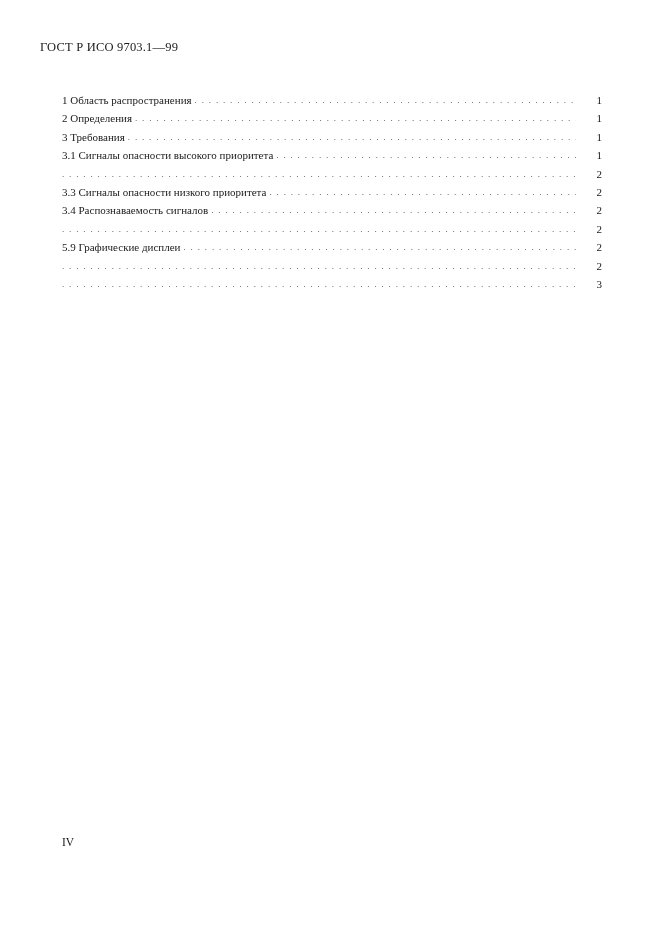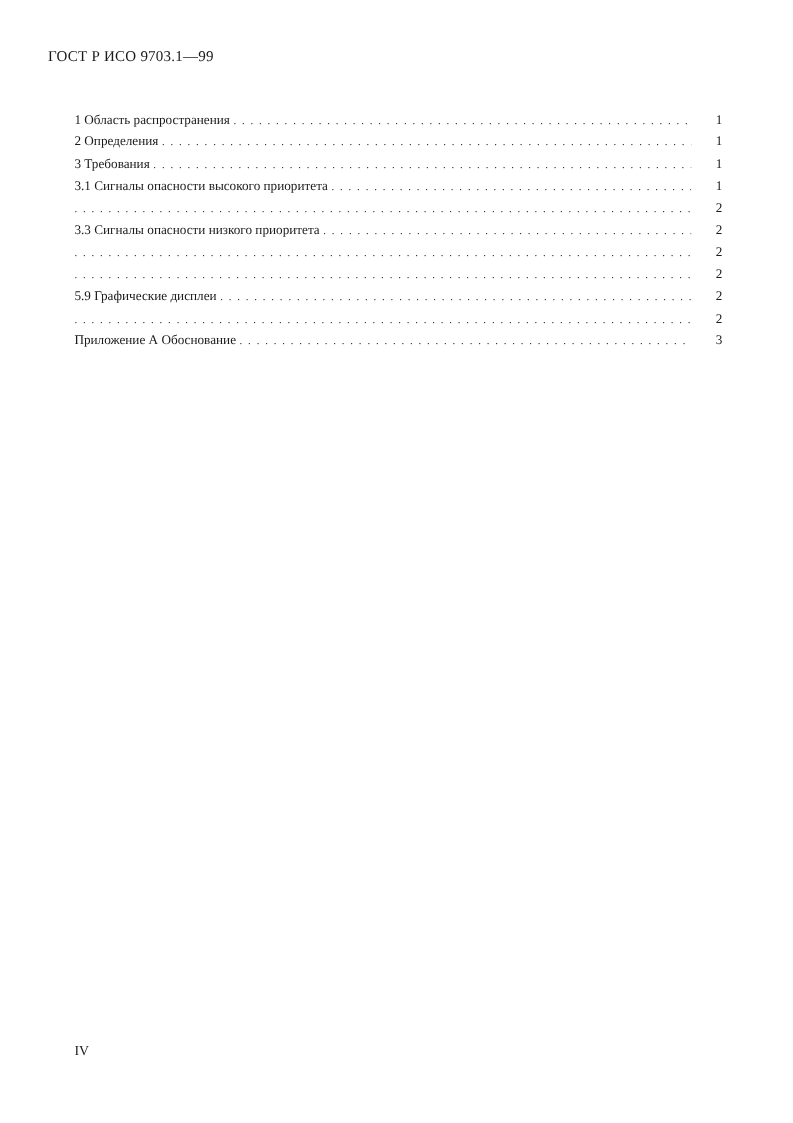--- a/index.html
+++ b/index.html
@@ -27,21 +27,21 @@
     }
     .toc-dots::before {
       content: ". . . . . . . . . . . . . . . . . . . . . . . . . . . . . . . . . . . . . . . . . . . . . . . . . . . . . . . . . . . . . . . . . . . . . . . . . . . . . . . . . . . . . . . .";
       letter-spacing: 0;
       word-spacing: 2.6px;
     }
     .toc-page {
       flex: 0 0 22px; text-align: right; padding-left: 4px;
     }
     .footer-page {
-      position: absolute; left: 62px; top: 870px;
+      position: absolute; left: 62px; top: 836px;
       font-size: 11.5px;
     }
   </style>
 </head>
 <body>
 
 <div class="header">
   <span>ГОСТ Р ИСО 9703.1—99</span>
 </div>
 
@@ -69,38 +69,38 @@
   <div class="toc-row">
     <span class="toc-dots"></span>
     <span class="toc-page">2</span>
   </div>
   <div class="toc-row">
     <span class="toc-title">3.3 Сигналы опасности низкого приоритета</span>
     <span class="toc-dots"></span>
     <span class="toc-page">2</span>
   </div>
   <div class="toc-row">
+    <span class="toc-title">3.4 Распознаваемость сигналов</span>
     <span class="toc-dots"></span>
     <span class="toc-page">2</span>
   </div>
   <div class="toc-row">
     <span class="toc-dots"></span>
     <span class="toc-page">2</span>
   </div>
   <div class="toc-row">
     <span class="toc-title">5.9 Графические дисплеи</span>
     <span class="toc-dots"></span>
     <span class="toc-page">2</span>
   </div>
   <div class="toc-row">
     <span class="toc-dots"></span>
     <span class="toc-page">2</span>
   </div>
   <div class="toc-row">
-    <span class="toc-title">Приложение А Обоснование</span>
     <span class="toc-dots"></span>
     <span class="toc-page">3</span>
   </div>
 </div>
 
 <div class="footer-page">
   <span>IV</span>
 </div>
 
 </body></html>

